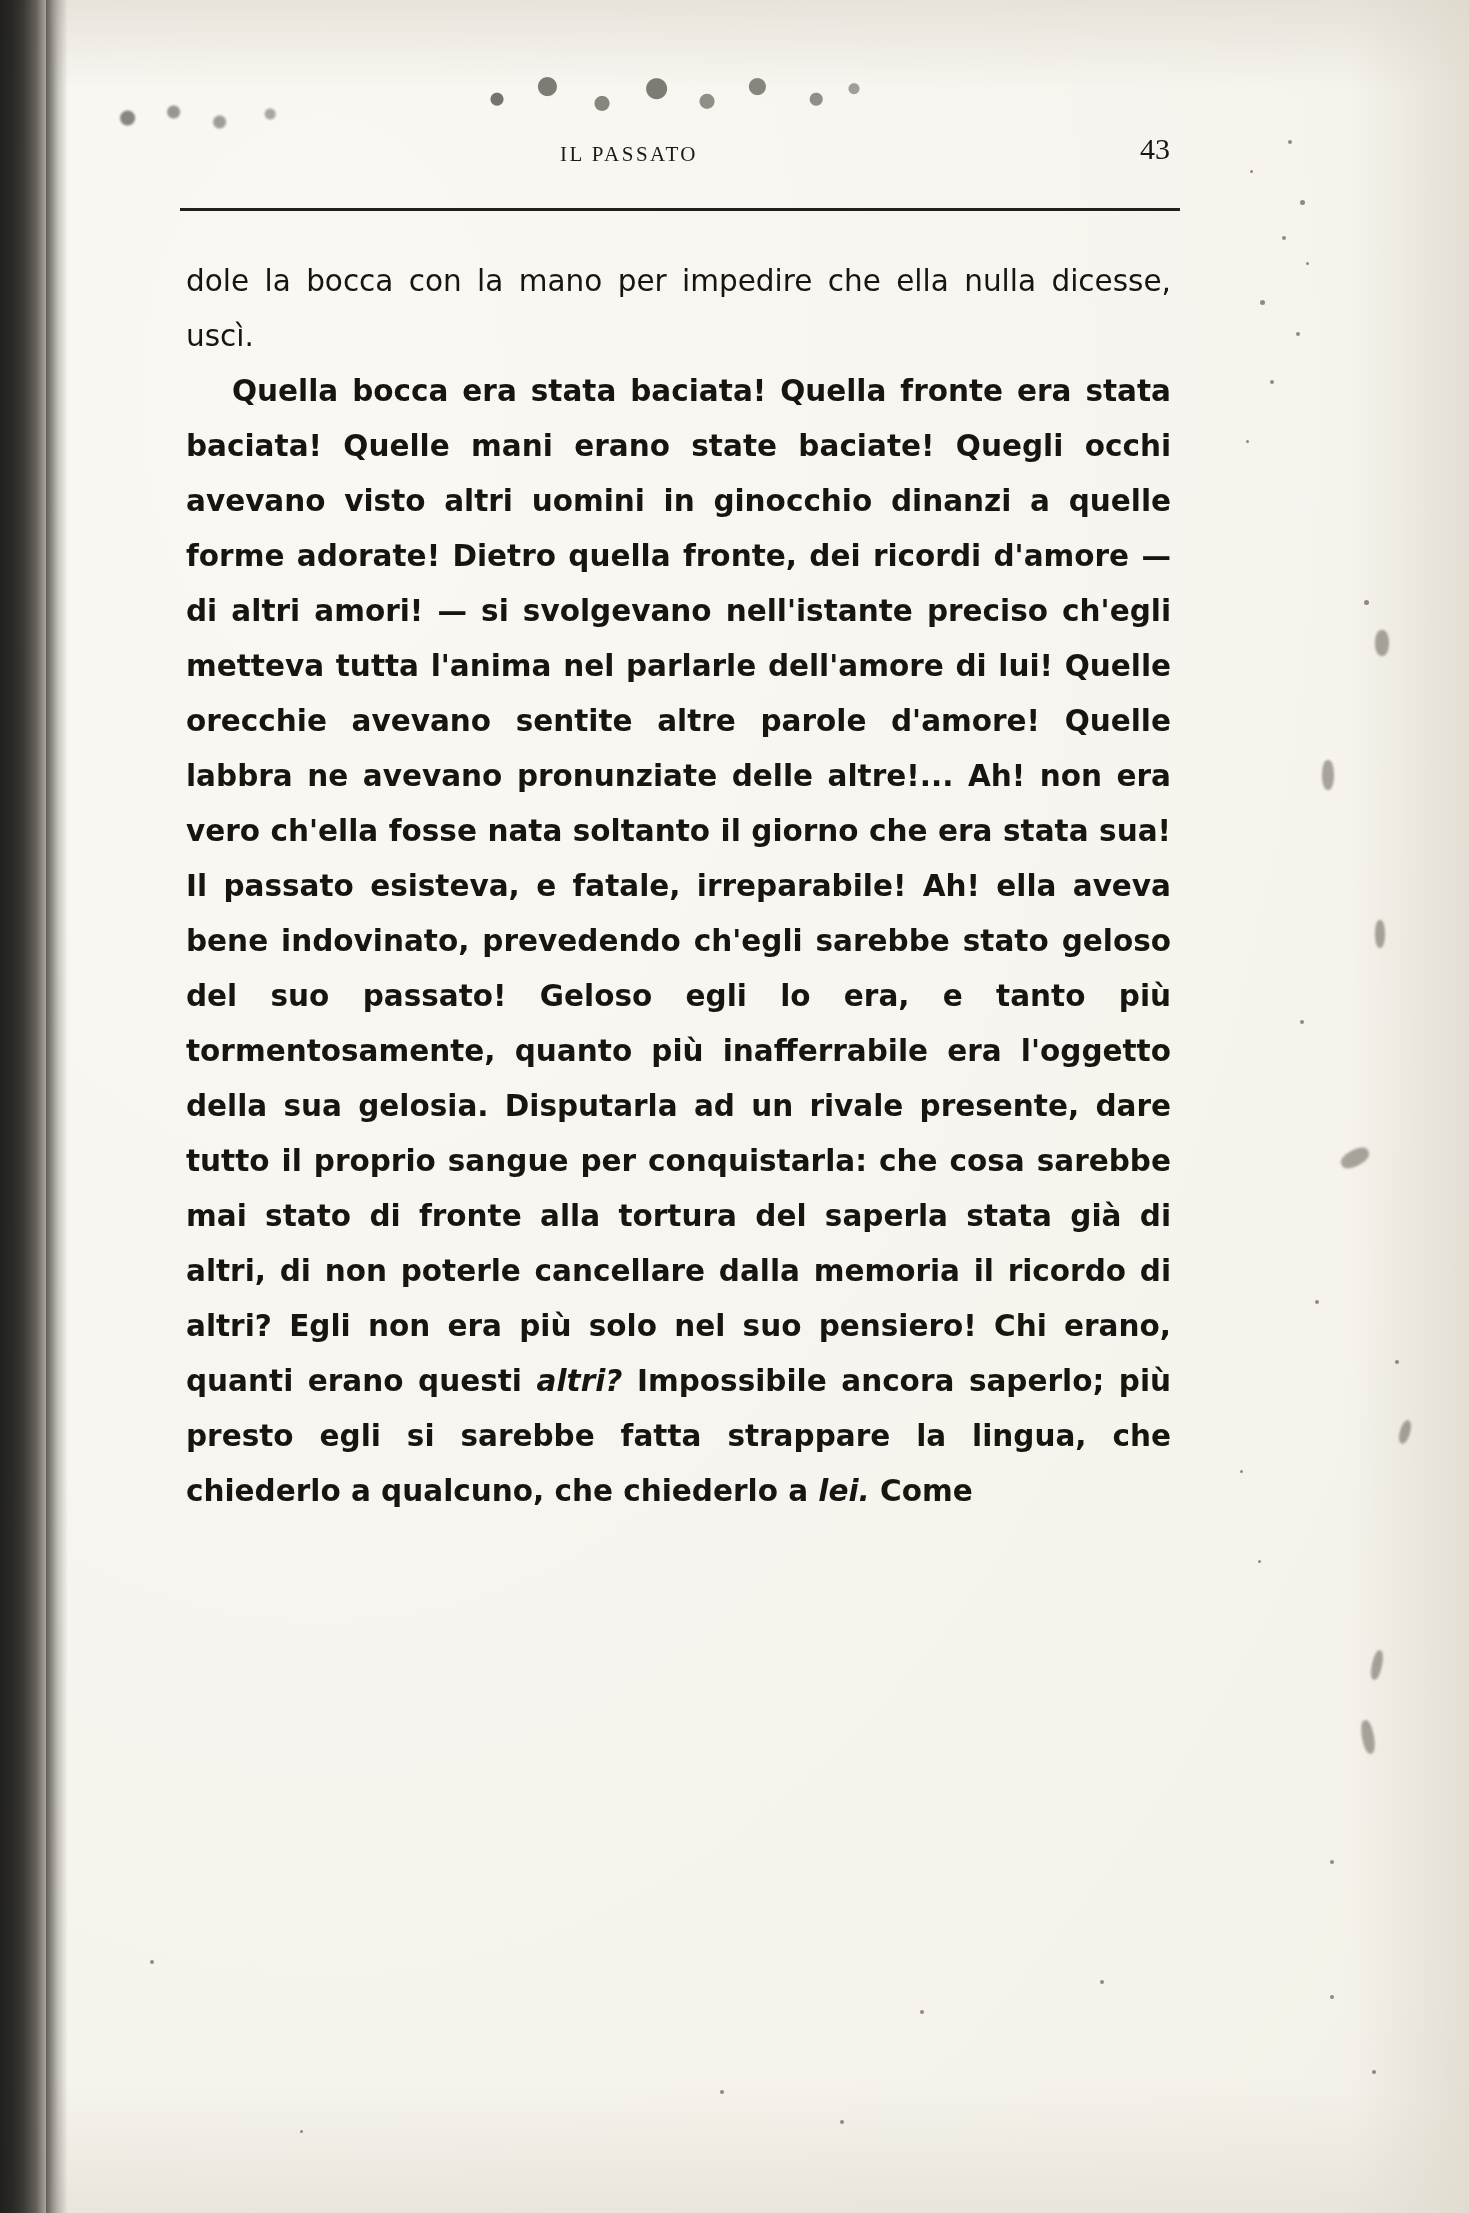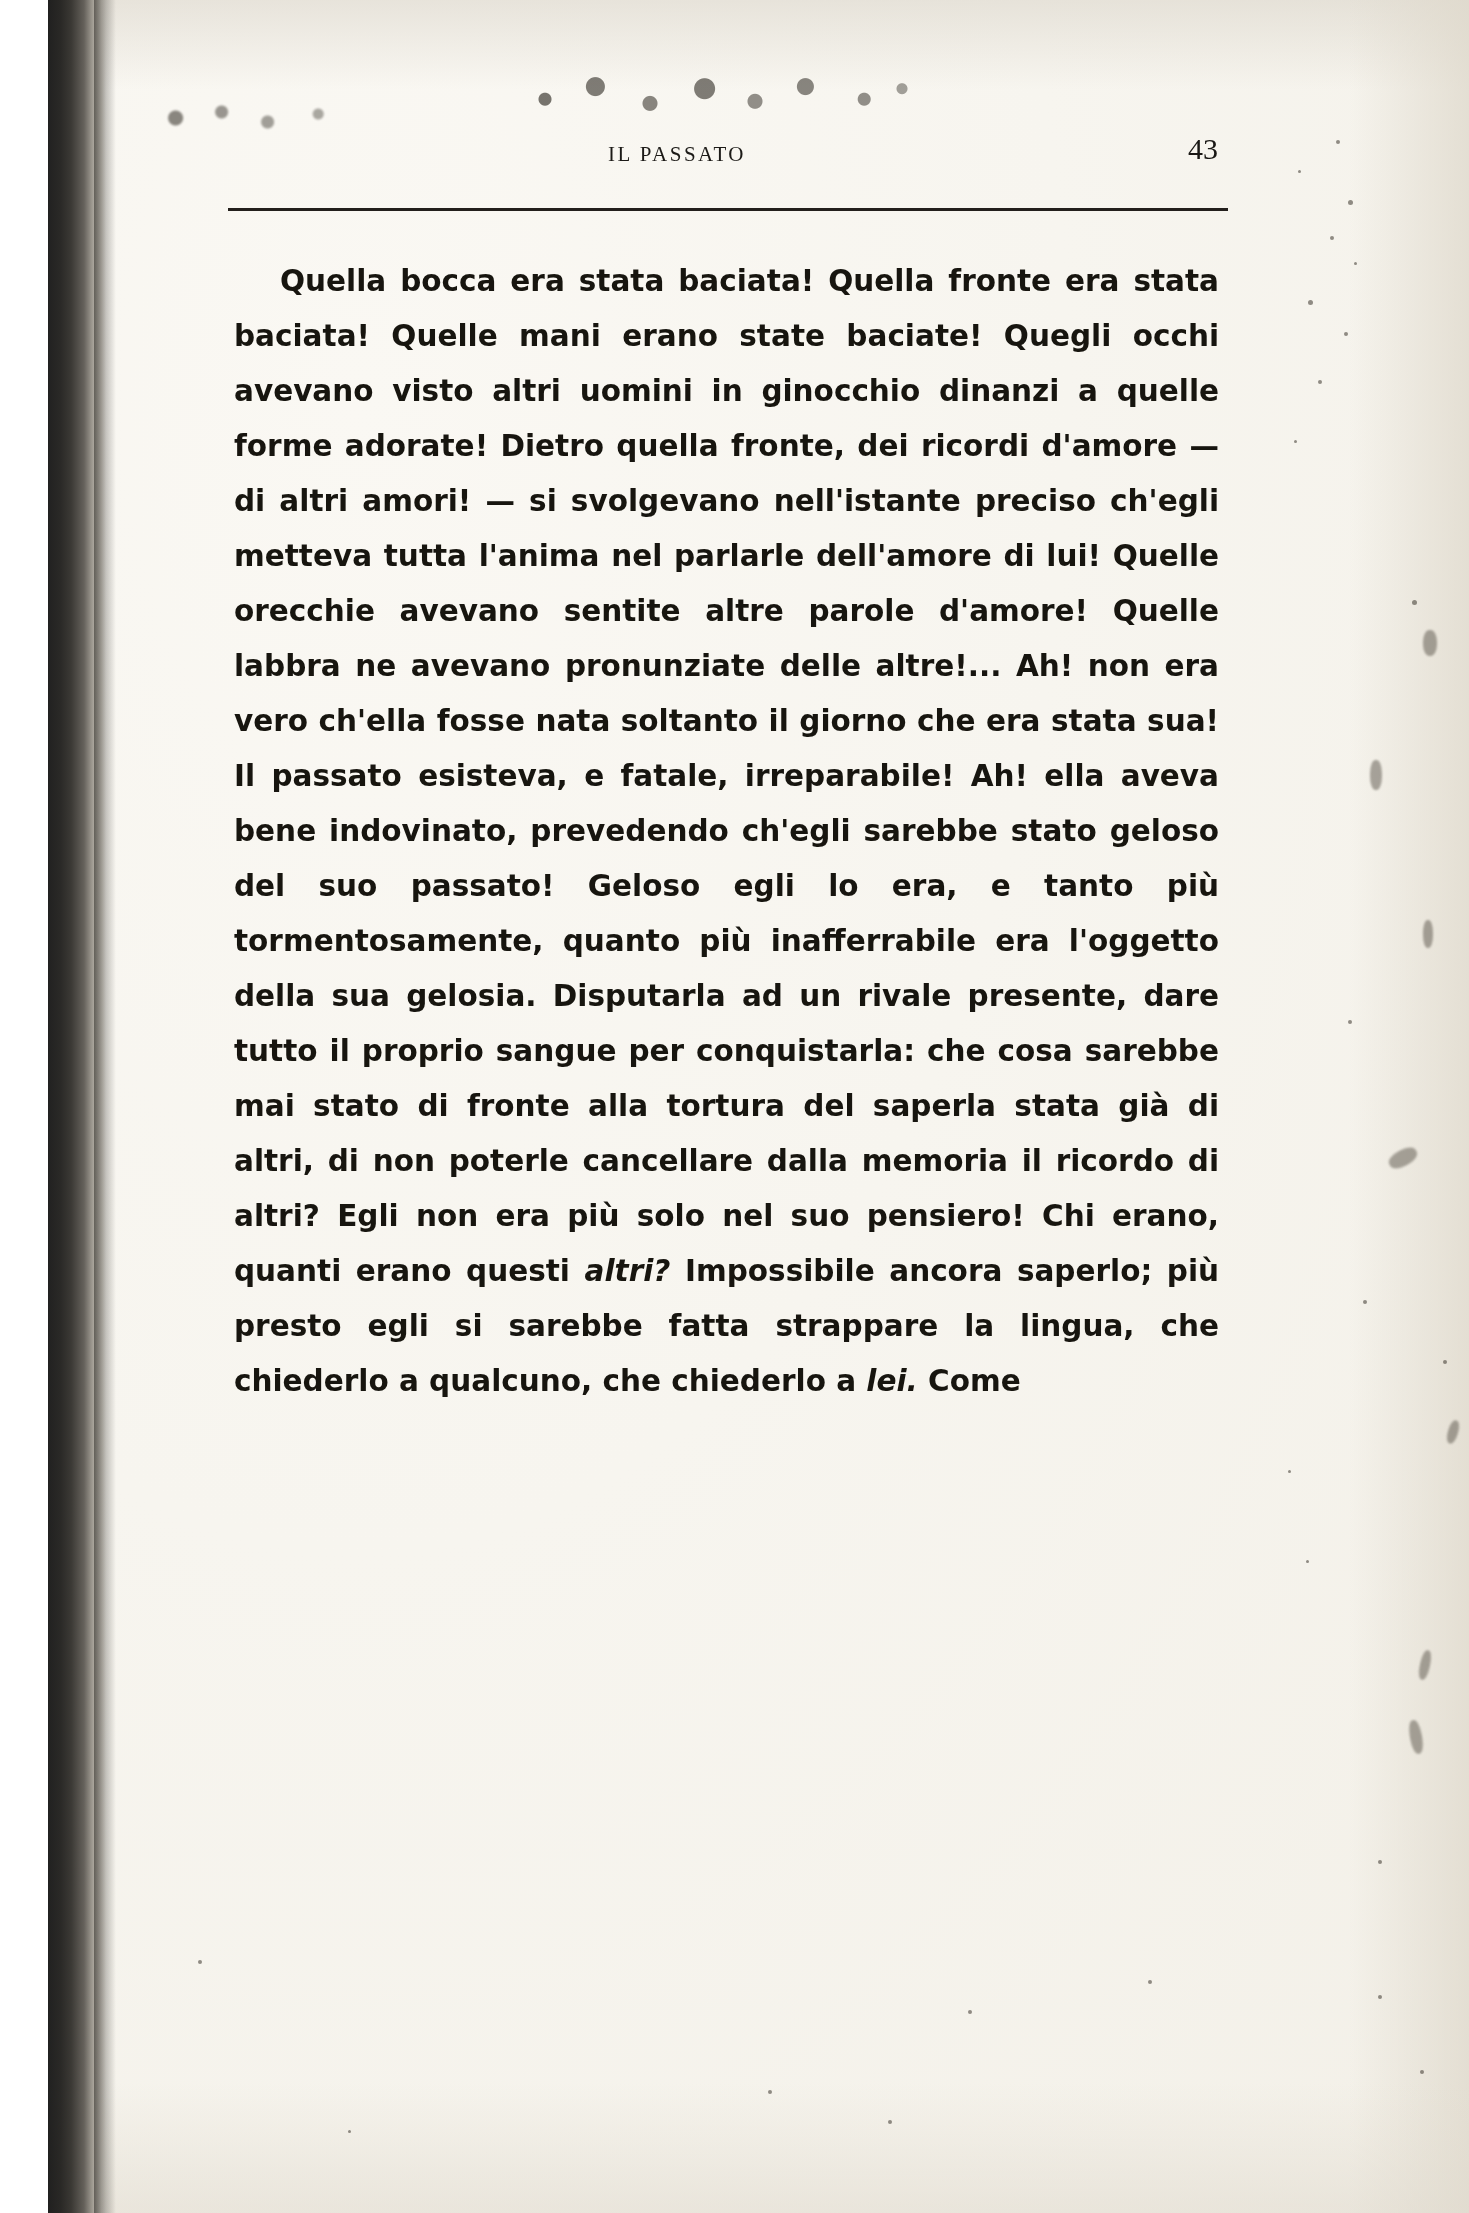--- a/index.html
+++ b/index.html
@@ -14,21 +14,20 @@
     overflow: hidden;
     font-family: "DejaVu Serif", serif;
   }
 
   
   .page-scan {
     position: absolute;
     inset: 0;
     background:
       radial-gradient(ellipse at 22% 18%, rgba(250,248,243,1) 0%, rgba(247,245,239,1) 45%, rgba(243,240,232,1) 100%);
-    margin-left: 48px;
   }
 
   
   .binding-edge {
     position: absolute;
     left: 0;
     top: 0;
     width: 58px;
     height: 100%;
     background: linear-gradient(to right,
@@ -206,20 +205,21 @@
   <div class="content">
 
     <div class="running-head">
       <div class="head-title">IL PASSATO</div>
       <div class="head-folio">43</div>
     </div>
 
     <div class="head-rule"></div>
 
     <div class="body-text">
+      <p>dole la bocca con la mano per impedire che ella nulla dicesse, uscì.</p>
       <p class="p-indent" id="para2">Quella bocca era stata baciata! Quella fronte era stata baciata! Quelle mani erano state baciate! Quegli occhi avevano visto altri uomini in ginocchio dinanzi a quelle forme adorate! Dietro quella fronte, dei ricordi d'amore — di altri amori! — si svolgevano nell'istante preciso ch'egli metteva tutta l'anima nel parlarle dell'amore di lui! Quelle orecchie avevano sentite altre parole d'amore! Quelle labbra ne avevano pronunziate delle altre!... Ah! non era vero ch'ella fosse nata soltanto il giorno che era stata sua! Il passato esisteva, e fatale, irreparabile! Ah! ella aveva bene indovinato, prevedendo ch'egli sarebbe stato geloso del suo passato! Geloso egli lo era, e tanto più tormentosamente, quanto più inafferrabile era l'oggetto della sua gelosia. Disputarla ad un rivale presente, dare tutto il proprio sangue per conquistarla: che cosa sarebbe mai stato di fronte alla tortura del saperla stata già di altri, di non poterle cancellare dalla memoria il ricordo di altri? Egli non era più solo nel suo pensiero! Chi erano, quanti erano questi <span class="ital">altri?</span> Impossibile ancora saperlo; più presto egli si sarebbe fatta strappare la lingua, che chiederlo a qualcuno, che chiederlo a <span class="ital">lei.</span> Come</p>
     </div>
 
   </div>
 
   <div class="speckles">
     <div class="sp" style="left:1300px; top:200px; width:5px; height:5px;"></div>
     <div class="sp" style="left:1282px; top:236px; width:4px; height:4px;"></div>
     <div class="sp" style="left:1306px; top:262px; width:3px; height:3px;"></div>
     <div class="sp" style="left:1260px; top:300px; width:5px; height:5px;"></div>

